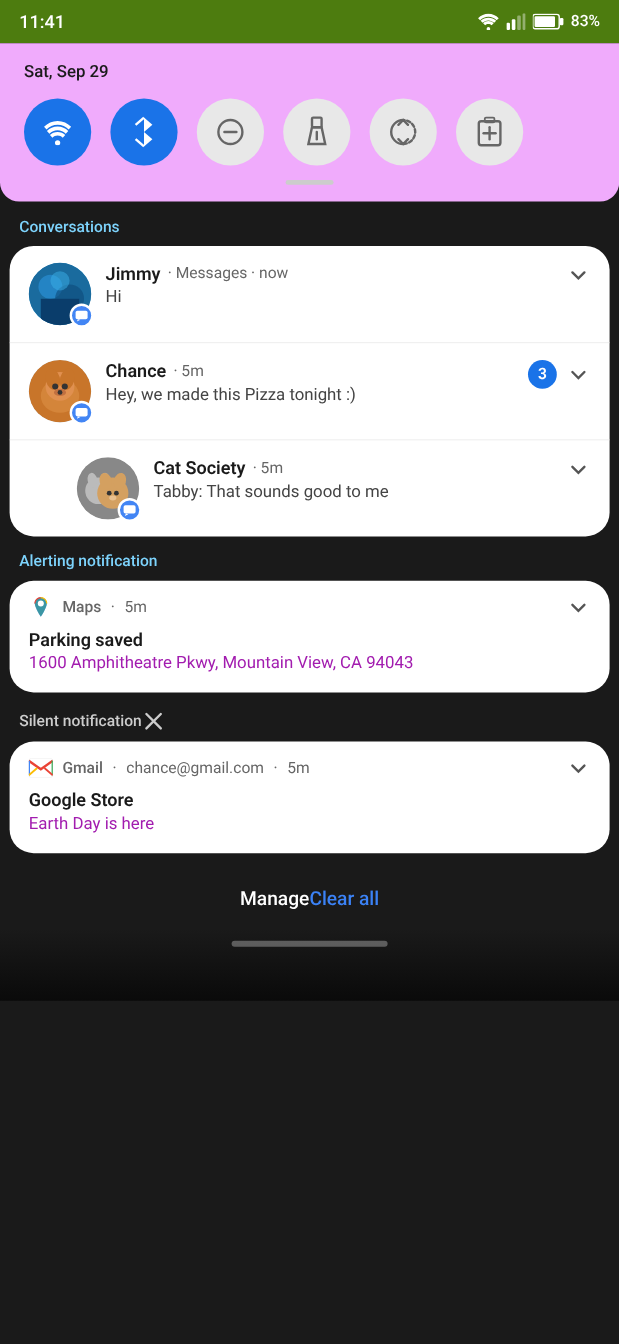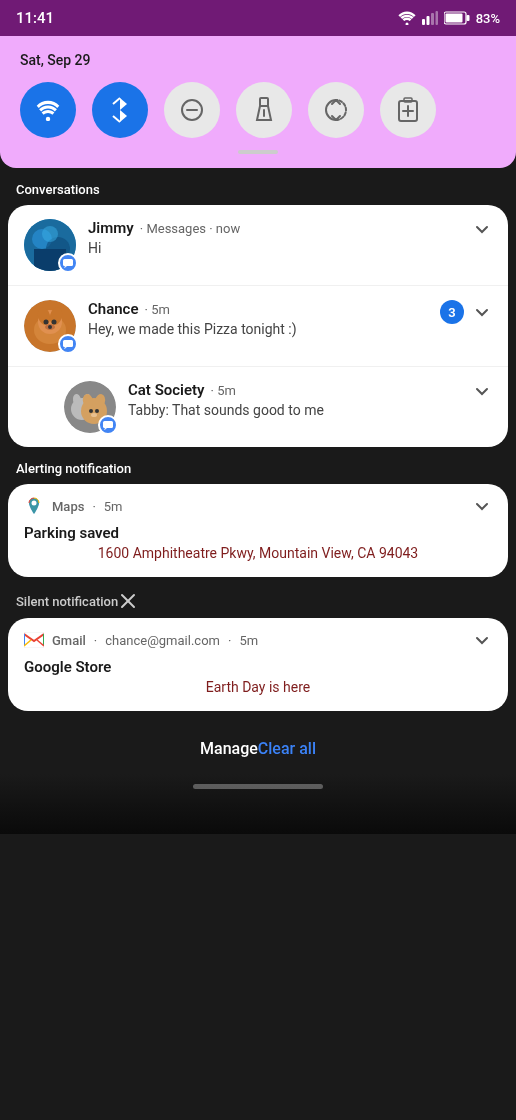--- a/index.html
+++ b/index.html
@@ -6,21 +6,21 @@
     body {
       width: 516px;
       min-height: 1120px;
       background: #1a1a1a;
       font-family: 'Roboto', Arial, sans-serif;
       overflow-x: hidden;
     }
 
     
     .status-bar {
-      background: #701a75;
+      background: #4d7c0f;
       display: flex;
       justify-content: space-between;
       align-items: center;
       padding: 8px 16px;
       height: 36px;
     }
     .status-time {
       color: #fff;
       font-size: 15px;
       font-weight: 500;
@@ -75,21 +75,21 @@
     .drag-handle {
       width: 40px;
       height: 4px;
       background: #ccc;
       border-radius: 2px;
       margin: 12px auto 0;
     }
 
     
     .section-label {
-      color: #ffffff;
+      color: #7dd3fc;
       font-size: 13px;
       font-weight: 500;
       padding: 14px 16px 8px;
     }
 
     
     .notif-card {
       background: #fff;
       border-radius: 20px;
       margin: 0 8px;
@@ -212,22 +212,21 @@
       color: #666;
     }
     .notif-title {
       font-size: 15px;
       font-weight: 600;
       color: #1a1a1a;
       margin-bottom: 3px;
     }
     .notif-body {
       font-size: 14px;
-      color: #7f1d1d;
-      text-align: center;
+      color: #a21caf;
     }
 
     
     .silent-header {
       display: flex;
       align-items: center;
       padding: 14px 16px 7px;
     }
     .silent-label {
       color: #ccc;

